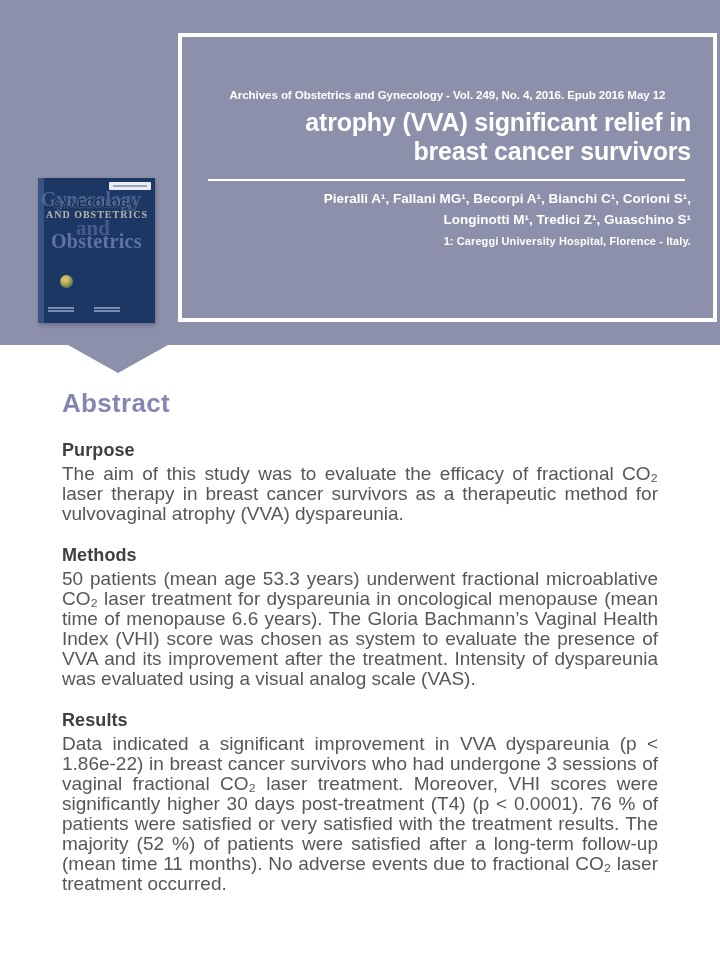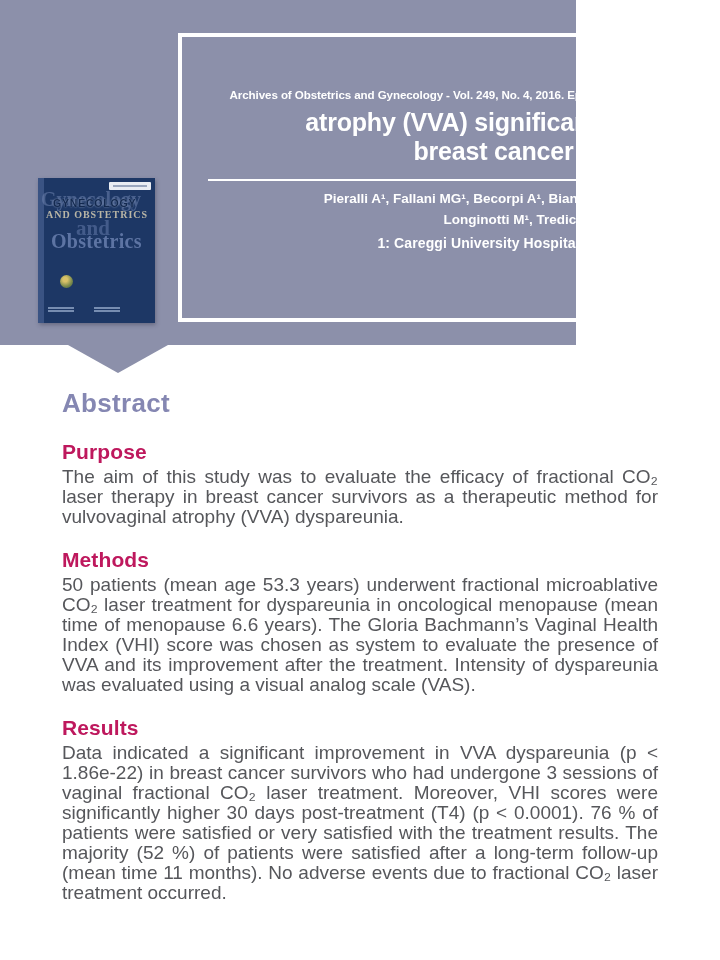--- a/index.html
+++ b/index.html
@@ -3,21 +3,21 @@
 <meta charset="utf-8">
 <style>
   html,body{margin:0;padding:0;}
   body{
     width:720px;height:960px;position:relative;background:#ffffff;
     font-family:"Liberation Sans","DejaVu Sans",sans-serif;
     -webkit-font-smoothing:antialiased;overflow:hidden;
   }
   
   .hero{
-    position:absolute;left:0;top:0;width:576px;height:345px;
+    position:absolute;left:0;top:0;width:720px;height:345px;
     background:#8c90aa;
   }
   .notch{
     position:absolute;left:68px;top:345px;width:0;height:0;
     border-left:50px solid transparent;border-right:50px solid transparent;
     border-top:28px solid #8c90aa;
   }
   .hero-box{
     position:absolute;left:178px;top:33px;width:491px;height:281px;
     border:4px solid #ffffff;color:#ffffff;
@@ -34,21 +34,21 @@
   }
   .title-divider{
     height:2px;background:#ffffff;margin:13px 8px 0 6px;
   }
   .authors{
     margin-top:7px;text-align:right;font-weight:bold;
     font-size:13.5px;line-height:21px;padding-right:2px;
   }
   .affiliation{
     margin-top:5px;text-align:right;font-weight:bold;
-    font-size:14px;padding-right:2px;letter-spacing:0.1px;
+    font-size:11px;padding-right:2px;letter-spacing:0.1px;
   }
   
   .cover{
     position:absolute;left:38px;top:178px;width:105px;height:145px;
     background:#1d3765;box-shadow:1px 2px 4px rgba(40,40,60,0.35);
     overflow:hidden;font-family:"Liberation Serif","DejaVu Serif",serif;padding-left:12px;
   }
   .cover .spine{position:absolute;left:0;top:0;width:6px;height:100%;background:#3a5383;}
   .cover .label{position:absolute;right:4px;top:4px;width:42px;height:8px;background:#e9ecf2;border-radius:1px;}
   .cover .label i{display:block;margin:3px 4px 0 4px;height:2px;background:#9aa6bd;}
@@ -83,21 +83,21 @@
   .cover .pub-right{left:56px;width:26px;}
   .cover .pub-left i,.cover .pub-right i{display:block;height:1.5px;margin-bottom:1.5px;background:#8fa3c4;opacity:0.8;}
   
   .content{position:absolute;left:62px;top:372px;width:596px;color:#56575b;}
   .abstract-heading{
     margin:16px 0 0 0;font-size:26px;font-weight:bold;color:#8587b2;
     letter-spacing:0.3px;
   }
   .section{margin-top:21px;}
   .section h2{
-    margin:0 0 3px 0;font-size:21px;font-weight:bold;color:#be185d;
+    margin:0 0 3px 0;font-size:18px;font-weight:bold;color:#404040;
     letter-spacing:0.1px;
   }
   .section p{
     margin:0;font-size:19px;line-height:20px;text-align:justify;
     color:#56575b;
   }
 </style>
 </head>
 <body>
 

